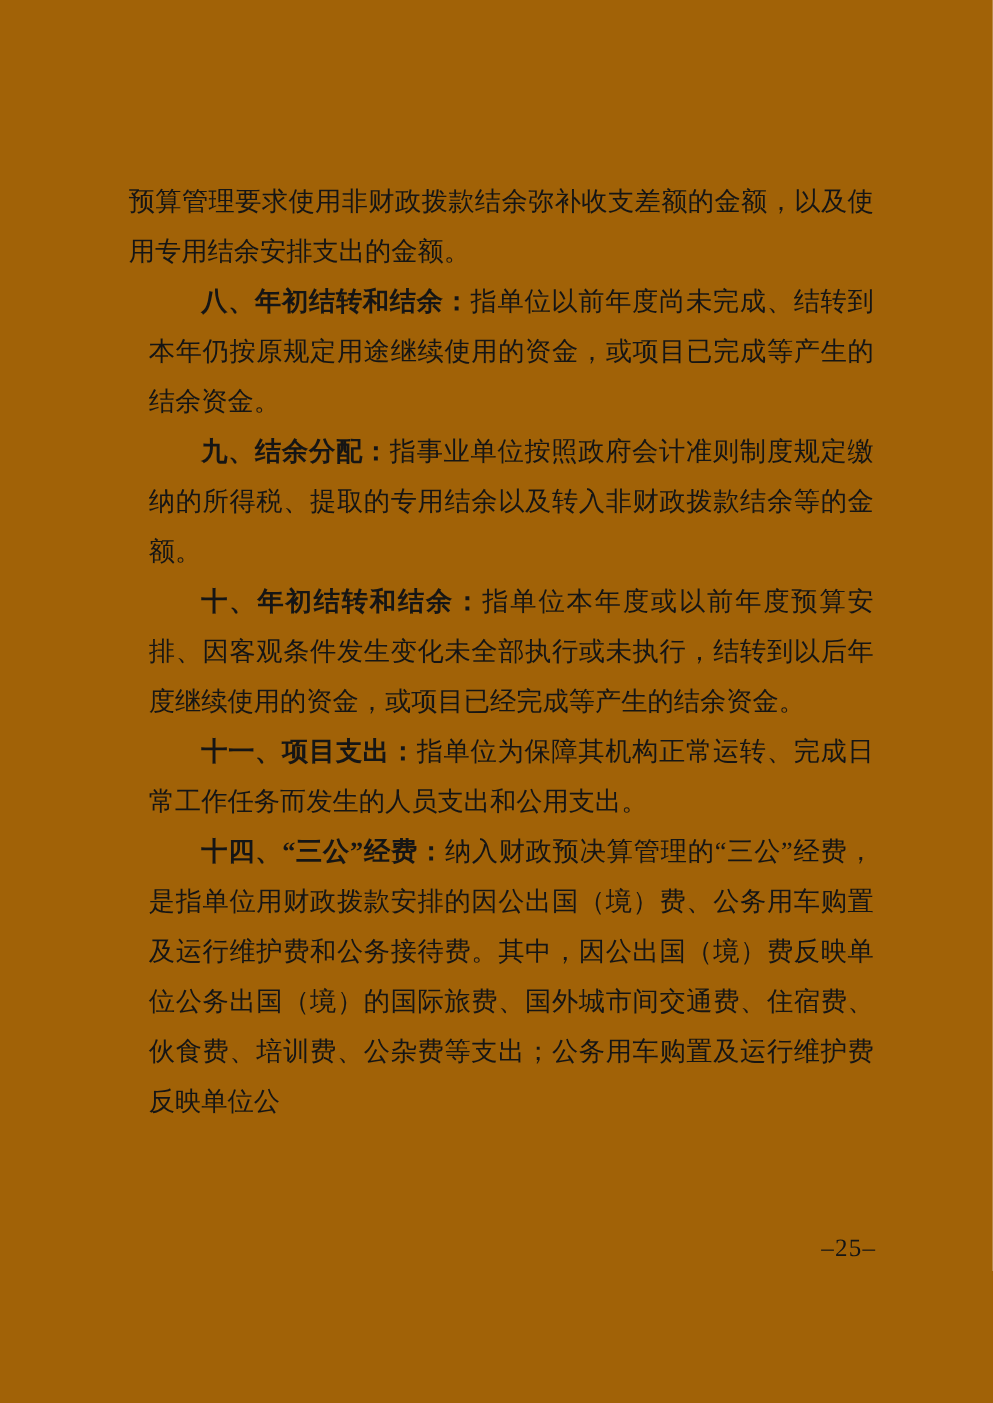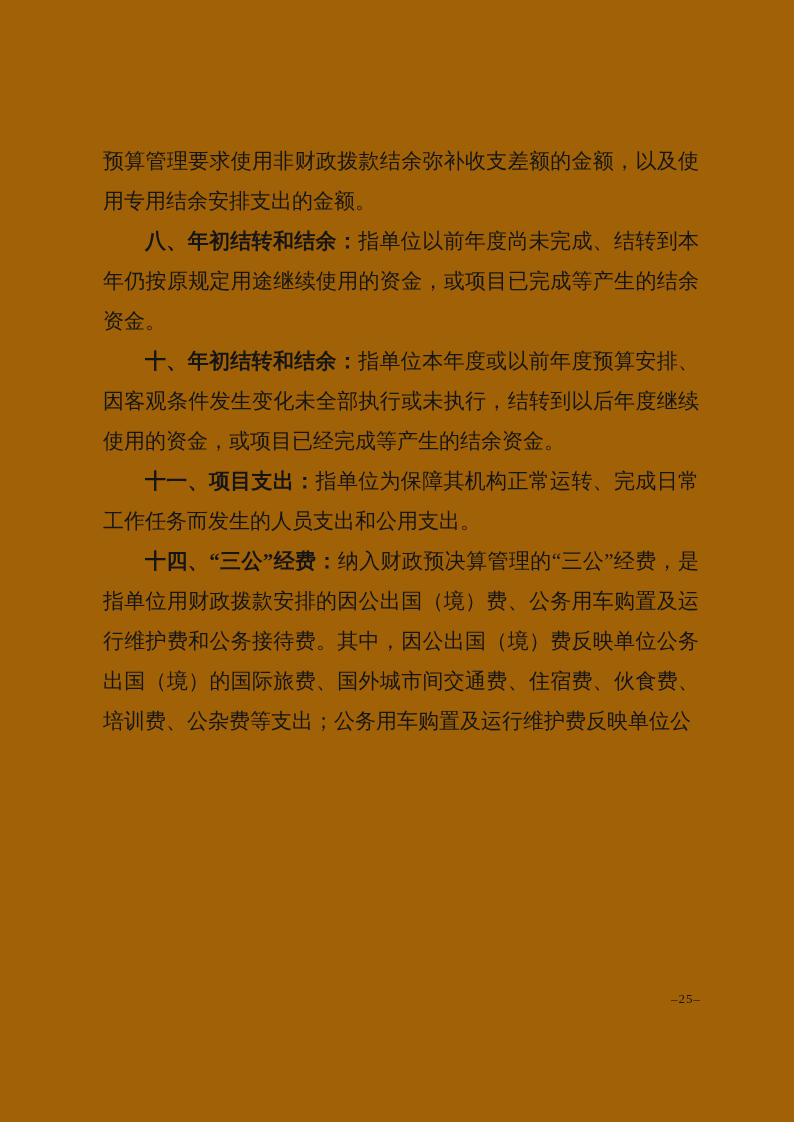--- a/index.html
+++ b/index.html
@@ -24,39 +24,41 @@
     color: #151515;
     text-align: justify;
     text-justify: inter-ideograph;
   }
   .para {
     margin: 0;
     padding: 0;
   }
   .para.indent {
     text-indent: 2em;
+    margin-left: 16px;
   }
   .term {
     font-weight: 700;
   }
   .page-number {
     position: absolute;
     top: 985px;
     right: 93px;
-    font-size: 13px;
+    font-size: 20px;
     line-height: 28px;
     color: #151515;
     letter-spacing: 1px;
   }
 </style>
 </head>
 <body>
 
 <div class="page" style="background: #a16207; color: rgb(21, 21, 21);">
   <div class="doc-body">
       <p class="para"><span>预算管理要求使用非财政拨款结余弥补收支差额的金额，以及使用专用结余安排支出的金额。</span></p>
       <p class="para indent"><span class="term">八、年初结转和结余：</span><span>指单位以前年度尚未完成、结转到本年仍按原规定用途继续使用的资金，或项目已完成等产生的结余资金。</span></p>
+      <p class="para indent"><span class="term">九、结余分配：</span><span>指事业单位按照政府会计准则制度规定缴纳的所得税、提取的专用结余以及转入非财政拨款结余等的金额。</span></p>
       <p class="para indent"><span class="term">十、年初结转和结余：</span><span>指单位本年度或以前年度预算安排、因客观条件发生变化未全部执行或未执行，结转到以后年度继续使用的资金，或项目已经完成等产生的结余资金。</span></p>
       <p class="para indent"><span class="term">十一、项目支出：</span><span>指单位为保障其机构正常运转、完成日常工作任务而发生的人员支出和公用支出。</span></p>
       <p class="para indent"><span class="term">十四、“三公”经费：</span><span>纳入财政预决算管理的“三公”经费，是指单位用财政拨款安排的因公出国（境）费、公务用车购置及运行维护费和公务接待费。其中，因公出国（境）费反映单位公务出国（境）的国际旅费、国外城市间交通费、住宿费、伙食费、培训费、公杂费等支出；公务用车购置及运行维护费反映单位公</span></p>
     </div>
   <div class="page-number">–25–</div>
 </div>
 
 </body></html>

